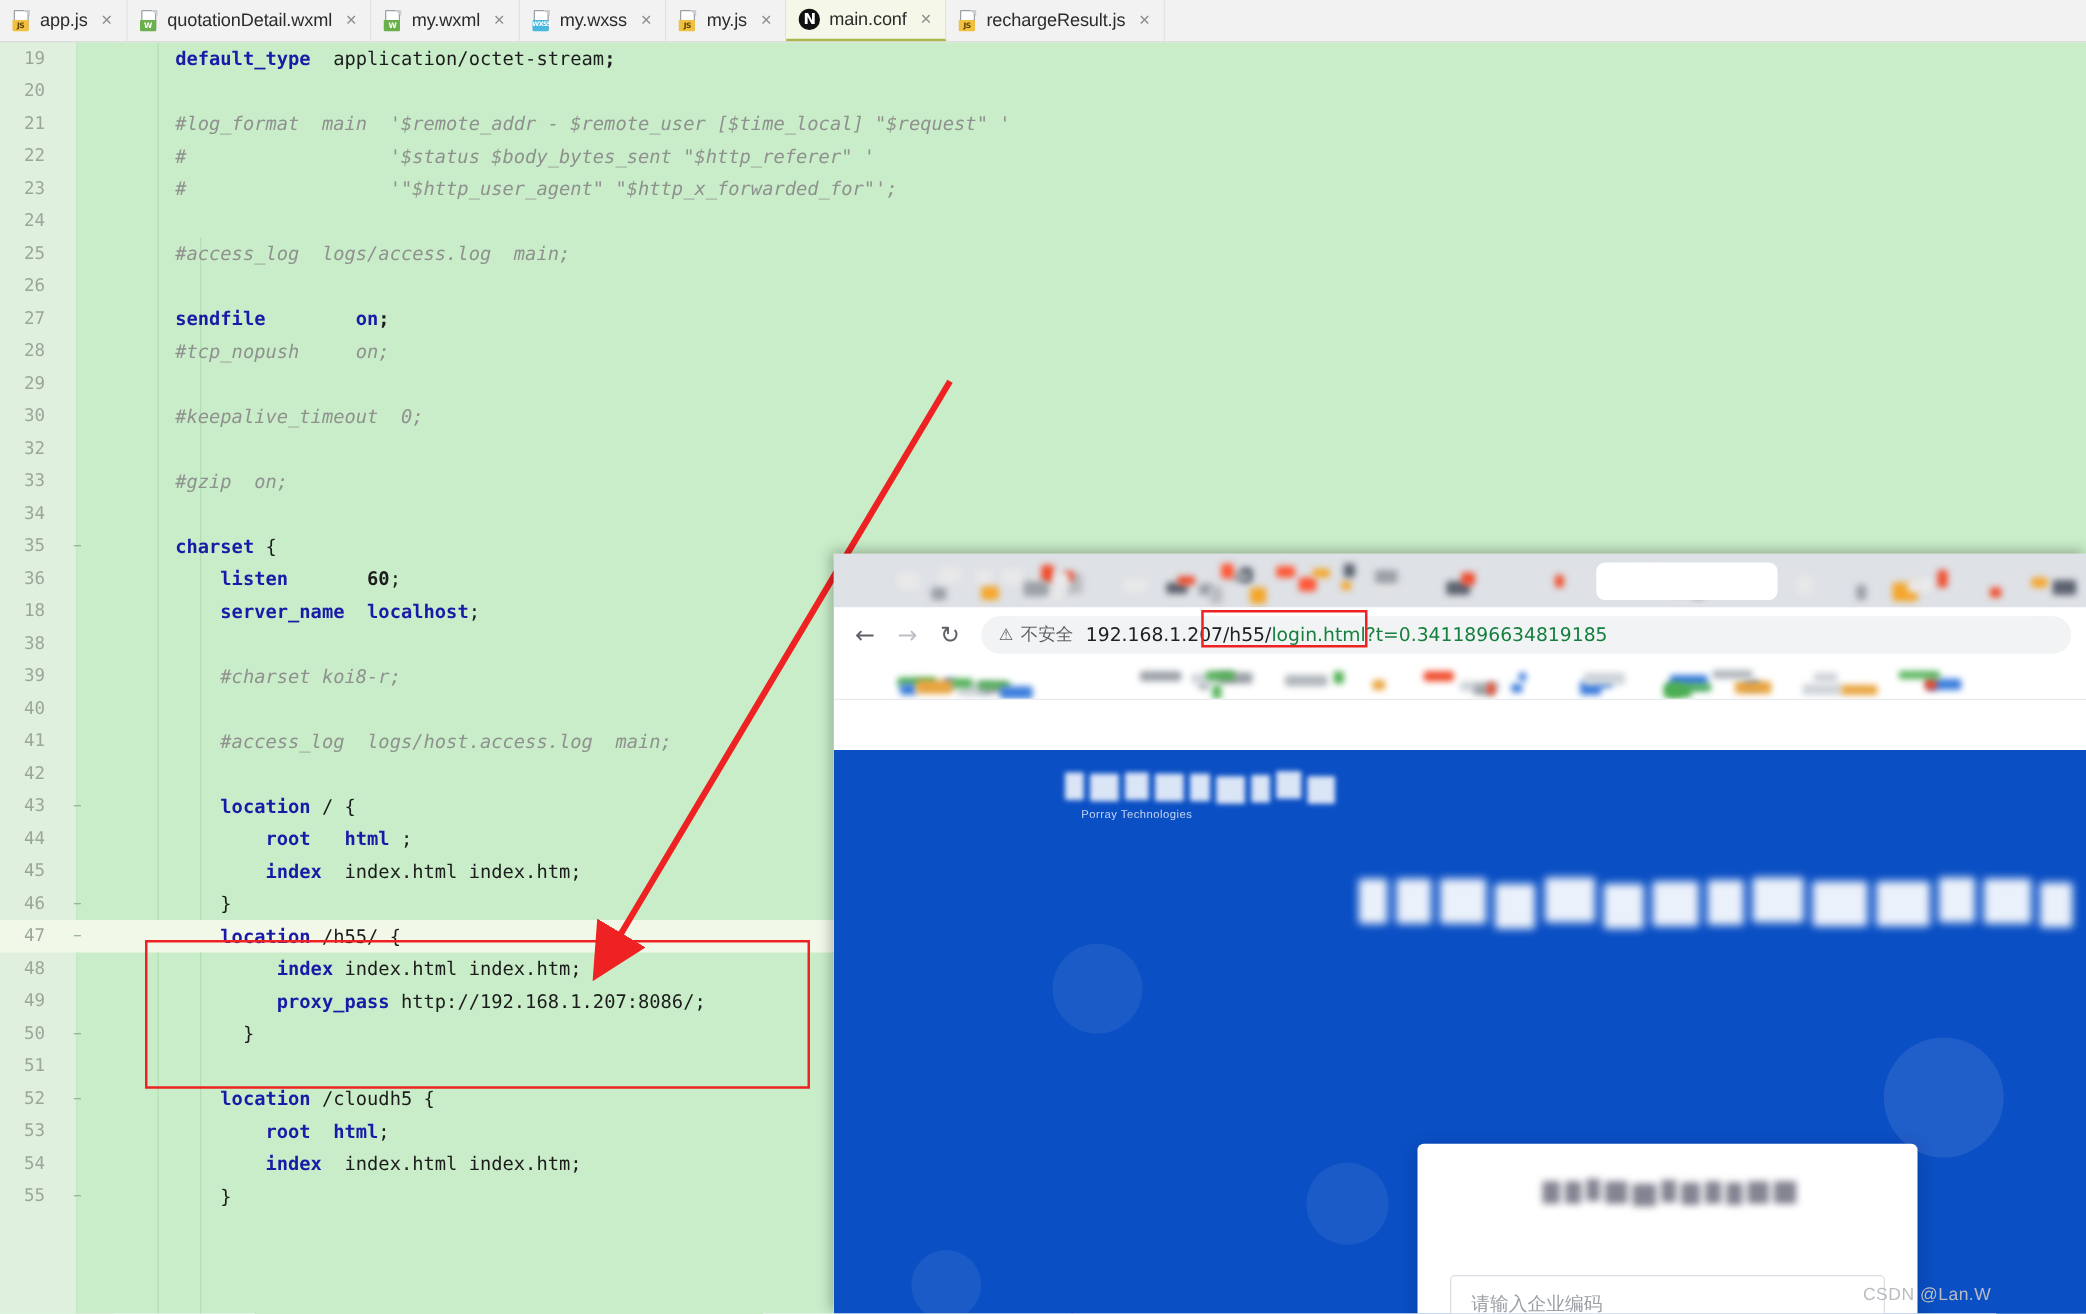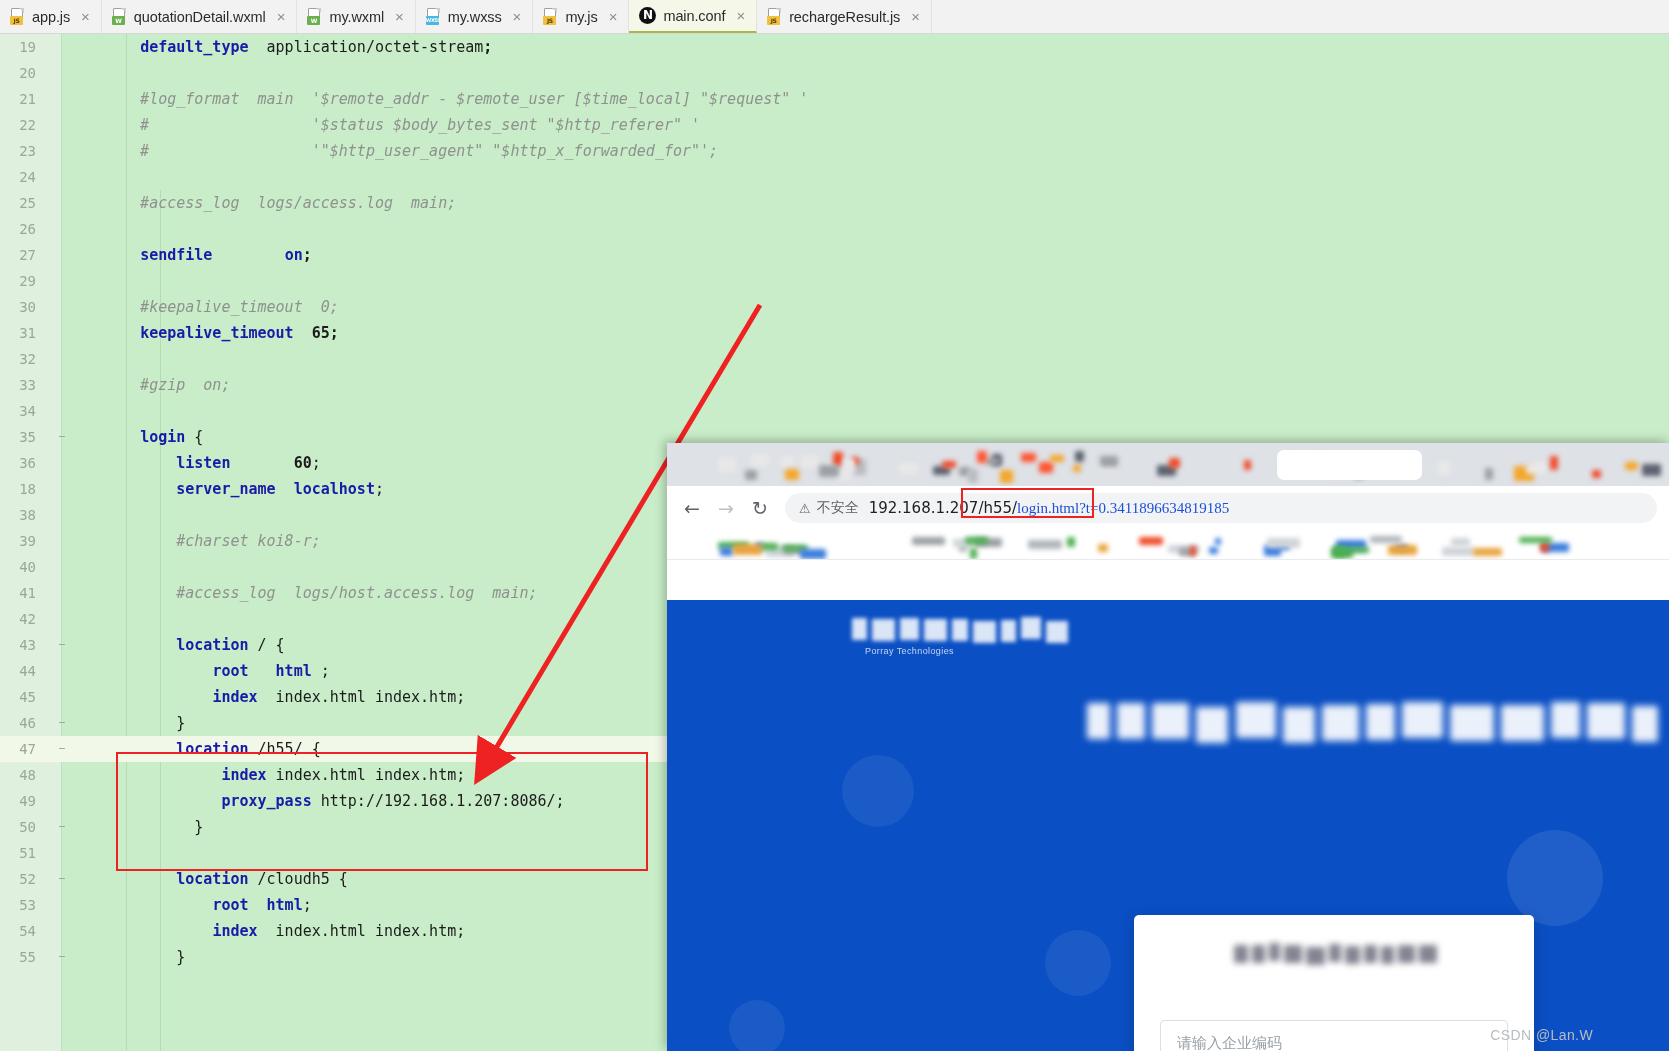--- a/index.html
+++ b/index.html
@@ -188,21 +188,21 @@
     color: #5f6368; font-size: 14px; margin-right: 10px;
     font-family: "DejaVu Sans", sans-serif;
     white-space: nowrap;
   }
   .urltext {
     font-size: 15px; color: #202124;
     font-family: "DejaVu Sans", sans-serif;
     white-space: nowrap;
   }
   .urltext .host { color: #202124; }
-  .urltext .rest { color: #1d4ed8; font-family: Liberation Serif, serif; }
+  .urltext .rest { color: #15803d; }
   .url-redbox {
     position: absolute;
     border: 2px solid #ee2222;
     pointer-events: none;
   }
 
   .bookmarks {
     position: absolute; left: 0; top: 87px;
     width: 100%; height: 30px;
     background: #ffffff;
@@ -370,27 +370,27 @@
     <div class="codearea" id="codearea">
         <div class="line"><span class="num">19</span><span class="fold"></span><span class="txt"><span>    </span><span class="k">default_type</span><span>  application/octet-stream</span><span class="nu">;</span></span></div>
         <div class="line"><span class="num">20</span><span class="fold"></span><span class="txt"></span></div>
         <div class="line"><span class="num">21</span><span class="fold"></span><span class="txt"><span class="cm">    #log_format  main  '$remote_addr - $remote_user [$time_local] "$request" '</span></span></div>
         <div class="line"><span class="num">22</span><span class="fold"></span><span class="txt"><span class="cm">    #                  '$status $body_bytes_sent "$http_referer" '</span></span></div>
         <div class="line"><span class="num">23</span><span class="fold"></span><span class="txt"><span class="cm">    #                  '"$http_user_agent" "$http_x_forwarded_for"';</span></span></div>
         <div class="line"><span class="num">24</span><span class="fold"></span><span class="txt"></span></div>
         <div class="line"><span class="num">25</span><span class="fold"></span><span class="txt"><span class="cm">    #access_log  logs/access.log  main;</span></span></div>
         <div class="line"><span class="num">26</span><span class="fold"></span><span class="txt"></span></div>
         <div class="line"><span class="num">27</span><span class="fold"></span><span class="txt"><span>    </span><span class="k">sendfile</span><span>        </span><span class="k">on</span><span class="nu">;</span></span></div>
+        <div class="line"><span class="num">28</span><span class="fold"></span><span class="txt"><span class="cm">    #tcp_nopush     on;</span></span></div>
         <div class="line"><span class="num">29</span><span class="fold"></span><span class="txt"></span></div>
         <div class="line"><span class="num">30</span><span class="fold"></span><span class="txt"><span class="cm">    #keepalive_timeout  0;</span></span></div>
-        <div class="line"><span class="num">31</span><span class="fold"></span><span class="txt"><span>    </span><span class="k">keepalive_timeout</span><span>  </span><span class="nu">65</span><span class="nu">;</span></span></div>
         <div class="line"><span class="num">32</span><span class="fold"></span><span class="txt"></span></div>
         <div class="line"><span class="num">33</span><span class="fold"></span><span class="txt"><span class="cm">    #gzip  on;</span></span></div>
         <div class="line"><span class="num">34</span><span class="fold"></span><span class="txt"></span></div>
-        <div class="line"><span class="num">35</span><span class="fold">−</span><span class="txt"><span>    </span><span class="k">login</span><span> {</span></span></div>
+        <div class="line"><span class="num">35</span><span class="fold">−</span><span class="txt"><span>    </span><span class="k">charset</span><span> {</span></span></div>
         <div class="line"><span class="num">36</span><span class="fold"></span><span class="txt"><span>        </span><span class="k">listen</span><span>       </span><span class="nu">60</span><span>;</span></span></div>
         <div class="line"><span class="num">18</span><span class="fold"></span><span class="txt"><span>        </span><span class="k">server_name</span><span>  </span><span class="k">localhost</span><span>;</span></span></div>
         <div class="line"><span class="num">38</span><span class="fold"></span><span class="txt"></span></div>
         <div class="line"><span class="num">39</span><span class="fold"></span><span class="txt"><span class="cm">        #charset koi8-r;</span></span></div>
         <div class="line"><span class="num">40</span><span class="fold"></span><span class="txt"></span></div>
         <div class="line"><span class="num">41</span><span class="fold"></span><span class="txt"><span class="cm">        #access_log  logs/host.access.log  main;</span></span></div>
         <div class="line"><span class="num">42</span><span class="fold"></span><span class="txt"></span></div>
         <div class="line"><span class="num">43</span><span class="fold">−</span><span class="txt"><span>        </span><span class="k">location</span><span> / {</span></span></div>
         <div class="line"><span class="num">44</span><span class="fold"></span><span class="txt"><span>            </span><span class="k">root</span><span>   </span><span class="k">html</span><span> ;</span></span></div>
         <div class="line"><span class="num">45</span><span class="fold"></span><span class="txt"><span>            </span><span class="k">index</span><span>  index.html index.htm;</span></span></div>

